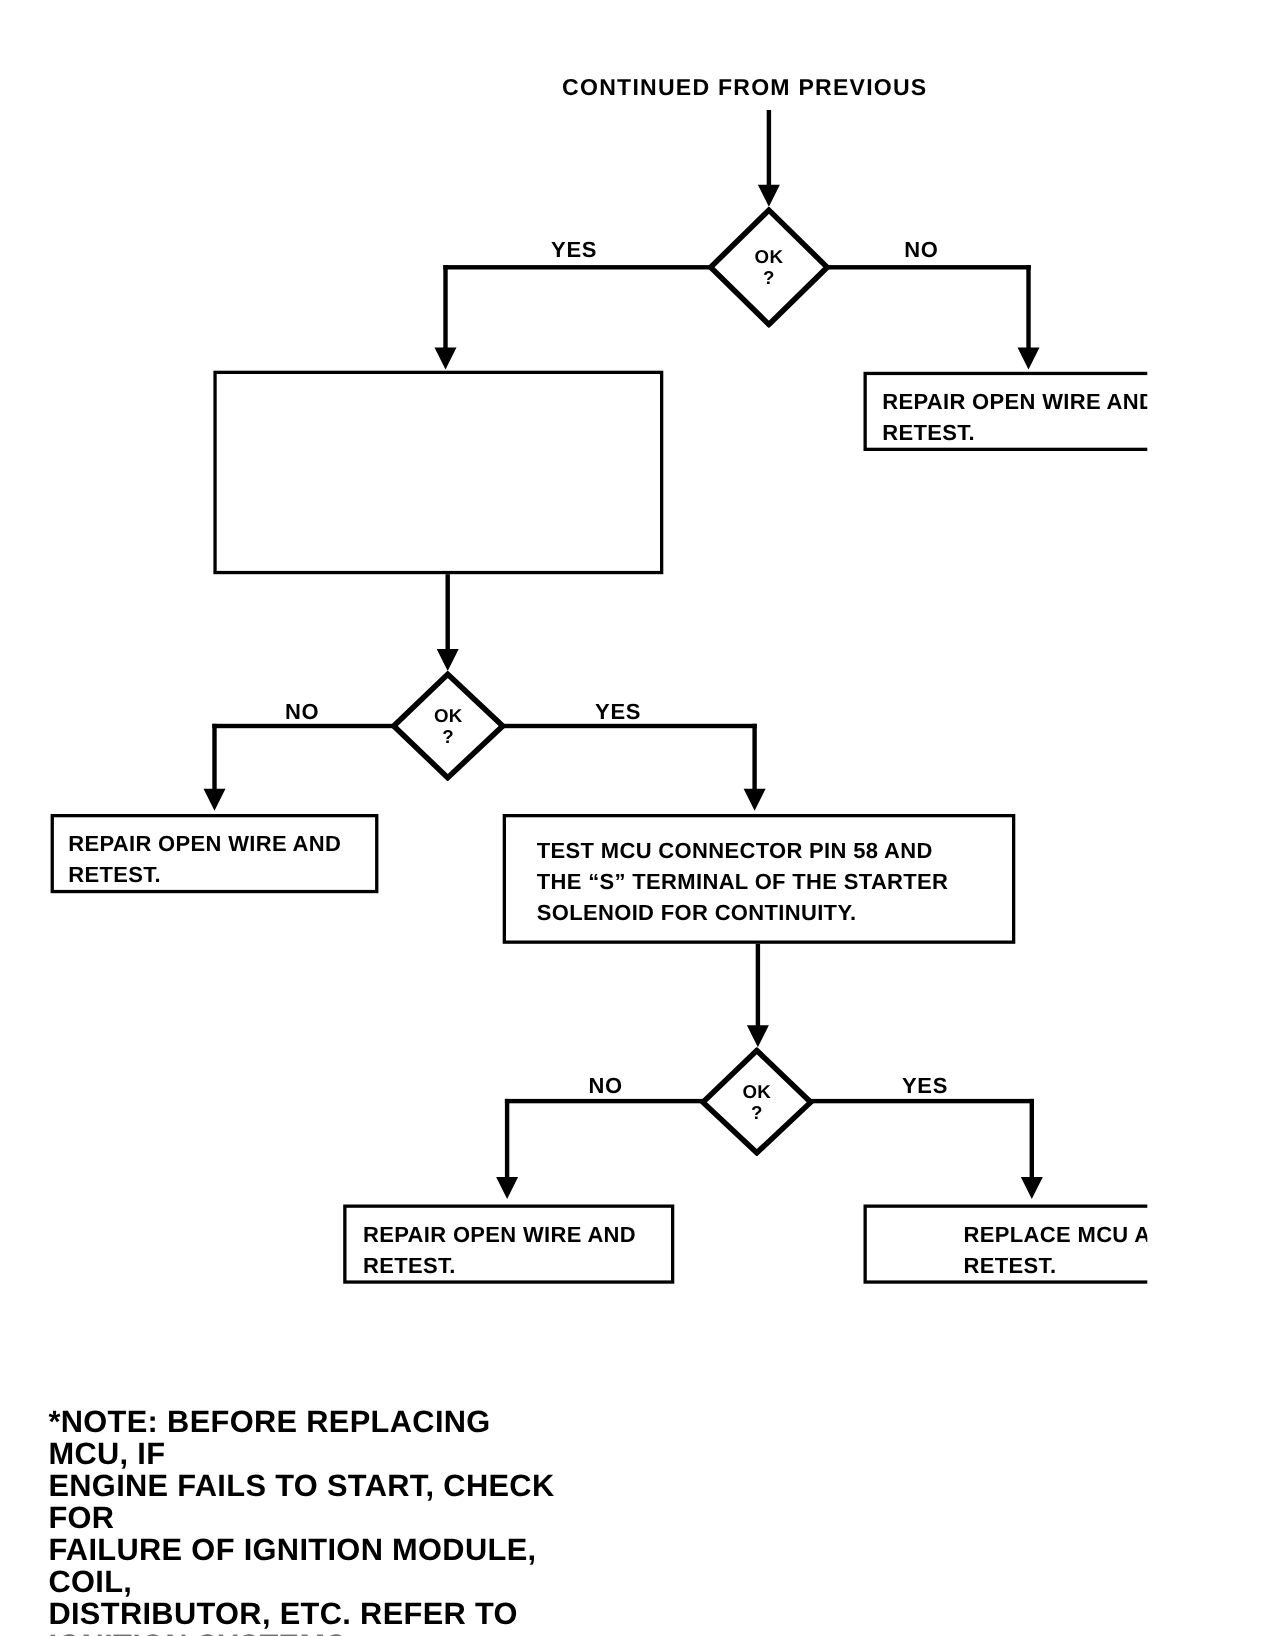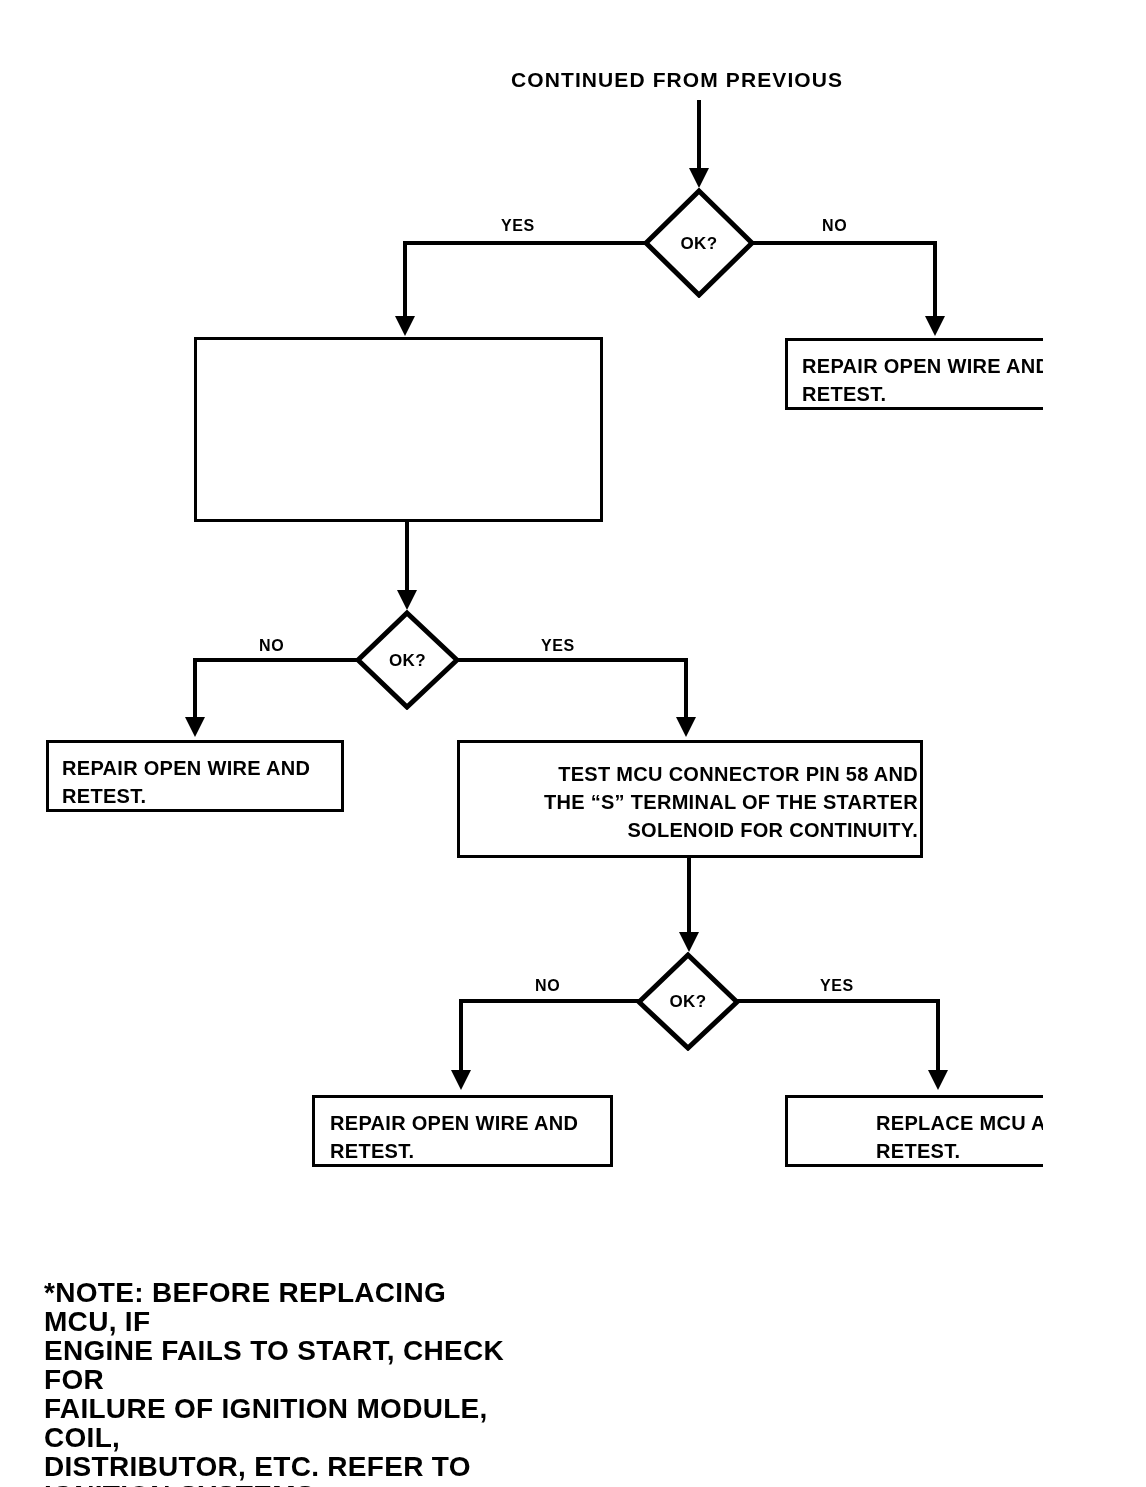--- a/index.html
+++ b/index.html
@@ -60,21 +60,21 @@
     width: 100%;
     height: 100%;
   }
   .diamond-label {
     position: absolute;
     left: 0;
     top: 0;
     width: 100%;
     height: 100%;
     display: flex;
-    flex-direction: row;
+    flex-direction: column;
     align-items: center;
     justify-content: center;
     color: #000000;
     font-family: "Liberation Sans", sans-serif;
     font-weight: bold;
     font-size: 17px;
     line-height: 19px;
     letter-spacing: 0.3px;
   }
   .diamond-label span { display: block; }
@@ -92,21 +92,21 @@
   .arrowhead {
     position: absolute;
     width: 0;
     height: 0;
     border-left: 10px solid transparent;
     border-right: 10px solid transparent;
     border-top: 20px solid #000000;
   }
   
   .branch-label {
-    font-size: 16px;
+    font-size: 20px;
     letter-spacing: 0.6px;
   }
   
   .footnote {
     font-size: 28px;
     line-height: 29px;
     letter-spacing: 0.3px;
   }
 </style>
 </head>
@@ -166,21 +166,21 @@
   <div class="ln-h" style="left:456px; top:658px; width:232px;"></div>
   <div class="ln-v" style="left:684px; top:658px; height:62px;"></div>
   <div class="arrowhead" style="left:676px; top:717px;"></div>
   <div class="txt branch-label" style="left:541px; top:637px;">YES</div>
 
   <div class="box" style="left:46px; top:740px; width:298px; height:72px;"></div>
   <div class="box-text" style="left:62px; top:754px; width:275px;">REPAIR OPEN WIRE AND
 RETEST.</div>
 
   <div class="box" style="left:457px; top:740px; width:466px; height:118px;"></div>
-  <div class="box-text" style="left:488px; top:760px; width:430px;text-align:right;">TEST MCU CONNECTOR PIN 58 AND
+  <div class="box-text" style="left:488px; top:760px; width:430px;">TEST MCU CONNECTOR PIN 58 AND
 THE “S” TERMINAL OF THE STARTER
 SOLENOID FOR CONTINUITY.</div>
 
   <div class="ln-v" style="left:687px; top:858px; height:77px;"></div>
   <div class="arrowhead" style="left:679px; top:932px;"></div>
 
   <div class="diamond-wrap" style="left:636px; top:952px; width:104px; height:99px;">
     <svg class="diamond-shape" viewBox="0 0 104 99" preserveAspectRatio="none">
       <polygon points="52,3 101,50 52,96 3,50" fill="#ffffff" stroke="#000000" stroke-width="5"></polygon>
     </svg>

